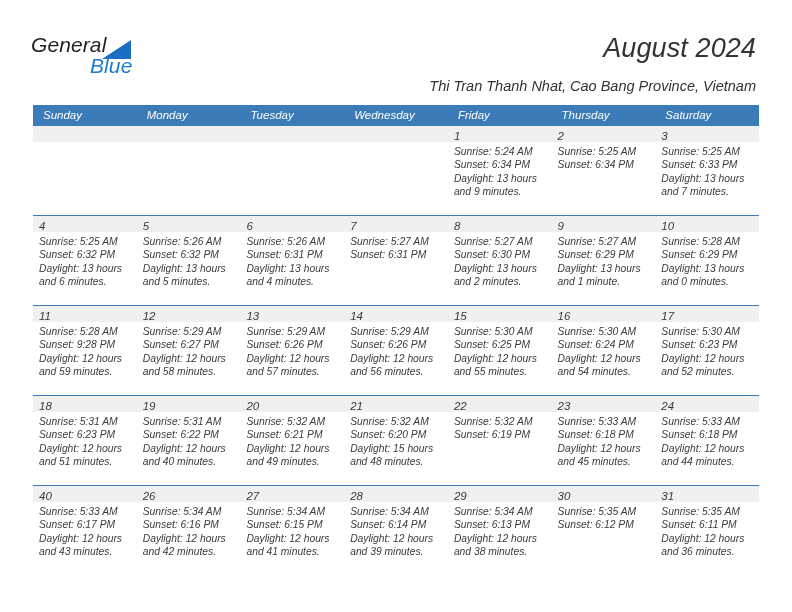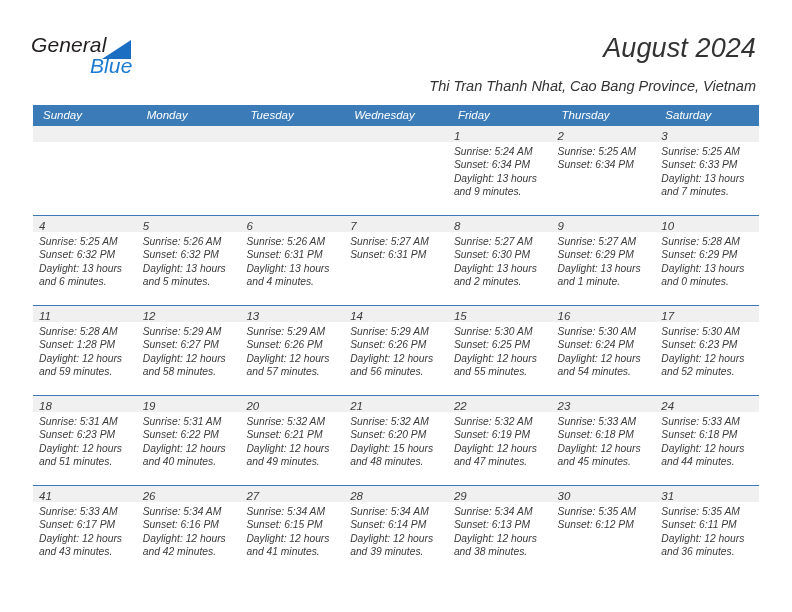--- a/index.html
+++ b/index.html
@@ -270,21 +270,21 @@
               <div>Sunset: 6:29 PM</div>
               <div class="daylight">Daylight: 13 hours and 0 minutes.</div>
             </div>
           </div>
         </div>
         <div class="week">
           <div class="cell">
             <div class="daynum-band"><span class="daynum">11</span></div>
             <div class="info">
               <div>Sunrise: 5:28 AM</div>
-              <div>Sunset: 1:28 PM</div>
+              <div>Sunset: 9:28 PM</div>
               <div class="daylight">Daylight: 12 hours and 59 minutes.</div>
             </div>
           </div>
           <div class="cell">
             <div class="daynum-band"><span class="daynum">12</span></div>
             <div class="info">
               <div>Sunrise: 5:29 AM</div>
               <div>Sunset: 6:27 PM</div>
               <div class="daylight">Daylight: 12 hours and 58 minutes.</div>
             </div>
@@ -361,21 +361,20 @@
               <div>Sunrise: 5:32 AM</div>
               <div>Sunset: 6:20 PM</div>
               <div class="daylight">Daylight: 15 hours and 48 minutes.</div>
             </div>
           </div>
           <div class="cell">
             <div class="daynum-band"><span class="daynum">22</span></div>
             <div class="info">
               <div>Sunrise: 5:32 AM</div>
               <div>Sunset: 6:19 PM</div>
-              <div class="daylight">Daylight: 12 hours and 47 minutes.</div>
             </div>
           </div>
           <div class="cell">
             <div class="daynum-band"><span class="daynum">23</span></div>
             <div class="info">
               <div>Sunrise: 5:33 AM</div>
               <div>Sunset: 6:18 PM</div>
               <div class="daylight">Daylight: 12 hours and 45 minutes.</div>
             </div>
           </div>
@@ -383,21 +382,21 @@
             <div class="daynum-band"><span class="daynum">24</span></div>
             <div class="info">
               <div>Sunrise: 5:33 AM</div>
               <div>Sunset: 6:18 PM</div>
               <div class="daylight">Daylight: 12 hours and 44 minutes.</div>
             </div>
           </div>
         </div>
         <div class="week">
           <div class="cell">
-            <div class="daynum-band"><span class="daynum">41</span></div>
+            <div class="daynum-band"><span class="daynum">40</span></div>
             <div class="info">
               <div>Sunrise: 5:33 AM</div>
               <div>Sunset: 6:17 PM</div>
               <div class="daylight">Daylight: 12 hours and 43 minutes.</div>
             </div>
           </div>
           <div class="cell">
             <div class="daynum-band"><span class="daynum">26</span></div>
             <div class="info">
               <div>Sunrise: 5:34 AM</div>

